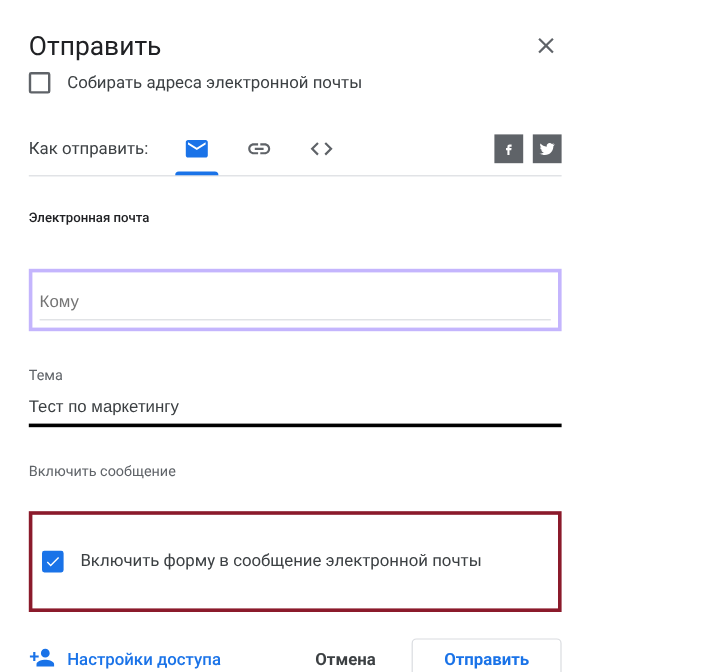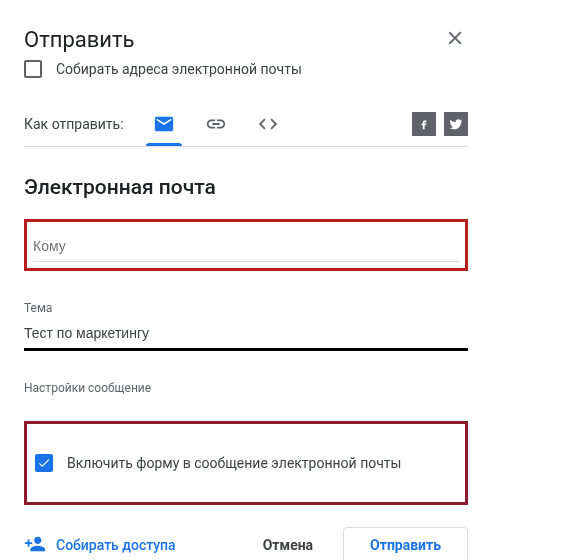--- a/index.html
+++ b/index.html
@@ -18,22 +18,22 @@
   .collect-label{font-size:14px;color:#3c4043}
   .sendvia-row{margin-top:24px;display:flex;align-items:center;justify-content:space-between;border-bottom:1px solid #dadce0;padding-bottom:0}
   .sendvia-left{display:flex;align-items:center;gap:4px}
   .sendvia-label{font-size:14px;color:#3c4043;margin-right:12px;white-space:nowrap}
   .tab{width:48px;height:44px;display:flex;align-items:center;justify-content:center;cursor:pointer;position:relative;color:#5f6368}
   .tab.active{color:#1a73e8}
   .tab.active::after{content:"";position:absolute;bottom:0;left:6px;right:6px;height:3px;background:#1a73e8;border-radius:3px 3px 0 0}
   .social{display:flex;gap:8px}
   .social-btn{width:24px;height:24px;background:#5f6368;display:flex;align-items:center;justify-content:center;cursor:pointer}
   .social-btn svg{fill:#fff}
-  .section-title{font-size:21px;color:#202124;margin-top:28px;font-weight:500}
-  .highlight-box{border:3px solid #b91c1c;padding:6px;margin-top:20px}
+  .section-title{font-size:11px;color:#202124;margin-top:28px;font-weight:500}
+  .highlight-box{border:3px solid #c4b5fd;padding:6px;margin-top:36px}
   .field{border-bottom:3px solid #000000;padding:8px 0 6px 0}
   .field-label{font-size:12px;color:#5f6368;margin-top:30px}
   .field-input{font-size:14px;color:#80868b;width:100%;border:none;outline:none;padding:0}
   .field-input.filled{color:#3c4043}
   .include-box{border:3px solid #8b1a2b;margin-top:26px;padding:30px 8px;display:flex;align-items:center;gap:14px}
   .include-label{font-size:14px;color:#3c4043}
   .footer{margin-top:22px;display:flex;align-items:center;justify-content:space-between}
   .settings-link{display:flex;align-items:center;gap:10px;color:#1a73e8;font-size:14px;cursor:pointer;font-weight:500}
   .footer-right{display:flex;align-items:center;gap:8px}
   .btn{font-size:14px;padding:9px 22px;border-radius:4px;cursor:pointer;font-weight:700}
@@ -104,39 +104,39 @@
       <div class="field" style="border-bottom:1px solid #dadce0">
         <input class="field-input" placeholder="Кому" style="">
       </div>
     </div>
 
     <div class="field-label">Тема</div>
     <div class="field">
       <input class="field-input filled" value="Тест по маркетингу" style="">
     </div>
 
-    <div class="field-label">Настройки сообщение</div>
+    <div class="field-label">Включить сообщение</div>
 
     <div class="include-box">
       <span class="checkbox checked">
         <svg viewBox="0 0 24 24">
             <path d="M9 16.17L4.83 12l-1.42 1.41L9 19 21 7l-1.41-1.41z"></path>
           </svg>
       </span>
       <span class="include-label">Включить форму в сообщение электронной почты</span>
     </div>
 
     <div class="footer">
       <div class="settings-link">
         <span>
           <svg width="22" height="22" viewBox="0 0 24 24" fill="#1a73e8">
               <path d="M15 12c2.21 0 4-1.79 4-4s-1.79-4-4-4-4 1.79-4 4 1.79 4 4 4zm-9-2V7H4v3H1v2h3v3h2v-3h3v-2H6zm9 4c-2.67 0-8 1.34-8 4v2h16v-2c0-2.66-5.33-4-8-4z"></path>
             </svg>
         </span>
-        <span>Собирать доступа</span>
+        <span>Настройки доступа</span>
       </div>
       <div class="footer-right">
         <div class="btn btn-text">Отмена</div>
         <div class="btn btn-outlined">Отправить</div>
       </div>
     </div>
   </div>
 </div>
 
 </body></html>

